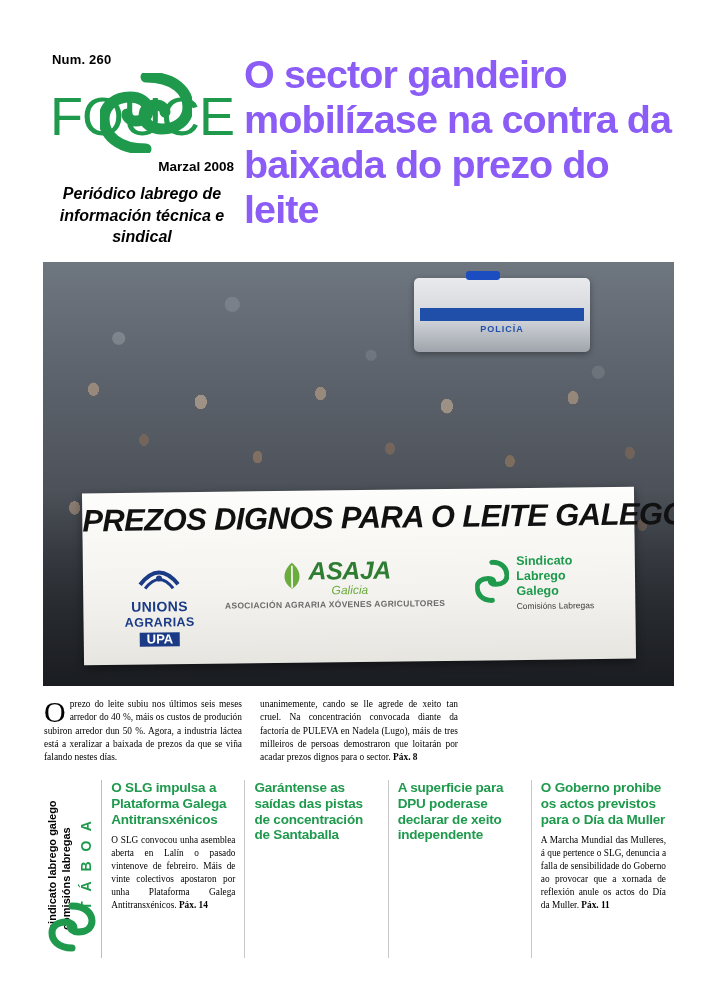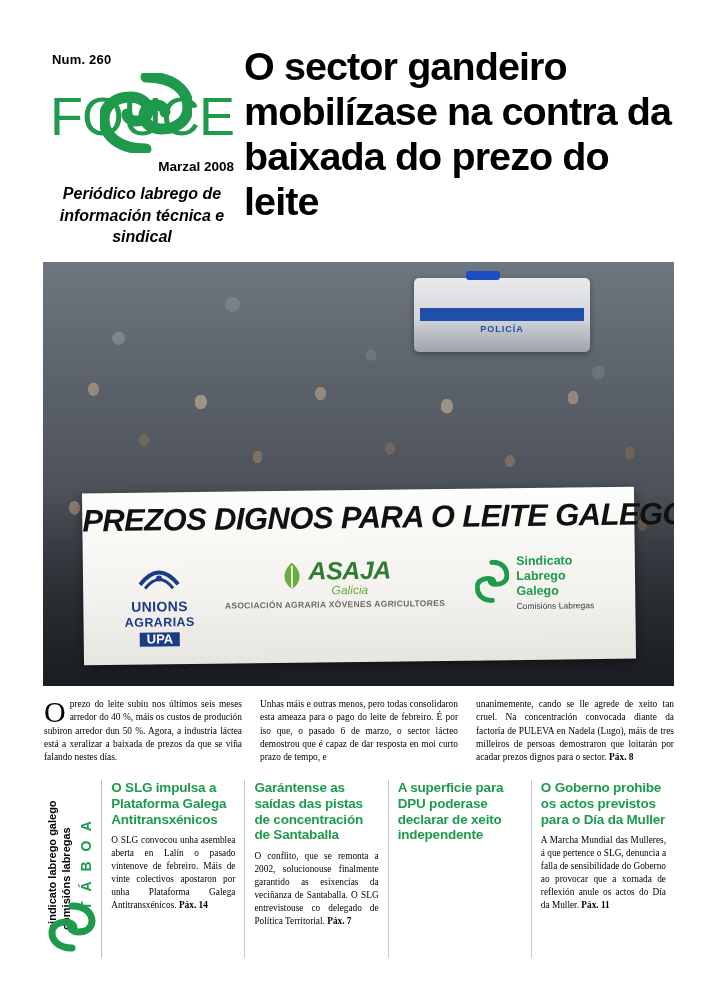--- a/index.html
+++ b/index.html
@@ -88,27 +88,27 @@
     margin-top: 12px;
     font-size: 14px;
     font-style: italic;
     text-align: center;
     color: #111;
   }
 
   .headline {
     position: absolute;
     left: 244px;
-    top: 44px;
+    top: 52px;
     width: 432px;
     font-size: 39.5px;
     line-height: 1.14;
     font-weight: bold;
     letter-spacing: -0.9px;
-    color: #000000;
+    color: #8b5cf6;
   }
 
   
   .photo {
     position: absolute;
     left: 43px;
     top: 262px;
     width: 631px;
     height: 424px;
     overflow: hidden;
@@ -479,23 +479,20 @@
       </div>
     </div>
   </div>
 
   <div class="lead">
     <div class="lead-col">
       <span class="dropcap">O</span>
       <span>prezo do leite subiu nos últimos seis meses arredor do 40 %, máis os custos de produción subiron arredor dun 50 %. Agora, a industria láctea está a xeralizar a baixada de prezos da que se viña falando nestes días.</span>
     </div>
     <div class="lead-col">
-      <span>Unhas máis e outras menos, pero todas consolidaron esta ameaza para o pago do leite de febreiro. É por iso que, o pasado 6 de marzo, o sector lácteo demostrou que é capaz de dar resposta en moi curto prazo de tempo, e</span>
-    </div>
-    <div class="lead-col">
       <span>unanimemente, cando se lle agrede de xeito tan cruel. Na concentración convocada diante da factoría de PULEVA en Nadela (Lugo), máis de tres milleiros de persoas demostraron que loitarán por acadar prezos dignos para o sector.</span>
       <span class="pagref">Páx. 8</span>
     </div>
   </div>
 
   <div class="taboa">
     <div class="taboa-brand">
       <div class="brand-vertical">sindicato labrego galego comisións labregas</div>
       <div class="taboa-word">T Á B O A</div>
       <span class="brand-logo-bottom">
@@ -506,21 +503,20 @@
       </span>
     </div>
 
     <div class="cols">
       <div class="tcol">
         <h3>O SLG impulsa a Plataforma Galega Antitransxénicos</h3>
         <p><span>O SLG convocou unha asemblea aberta en Lalín o pasado vintenove de febreiro. Máis de vinte colectivos apostaron por unha Plataforma Galega Antitransxénicos.</span> <b>Páx. 14</b></p>
       </div>
       <div class="tcol">
         <h3>Garántense as saídas das pistas de concentración de Santaballa</h3>
-        <p><span>O conflito, que se remonta a 2002, solucionouse finalmente garantido as esixencias da veciñanza de Santaballa. O SLG entrevistouse co delegado de Política Territorial.</span> <b>Páx. 7</b></p>
       </div>
       <div class="tcol">
         <h3>A superficie para DPU poderase declarar de xeito independente</h3>
       </div>
       <div class="tcol">
         <h3>O Goberno prohibe os actos previstos para o Día da Muller</h3>
         <p><span>A Marcha Mundial das Mulleres, á que pertence o SLG, denuncia a falla de sensibilidade do Goberno ao provocar que a xornada de reflexión anule os actos do Día da Muller.</span> <b>Páx. 11</b></p>
       </div>
     </div>
   </div>

